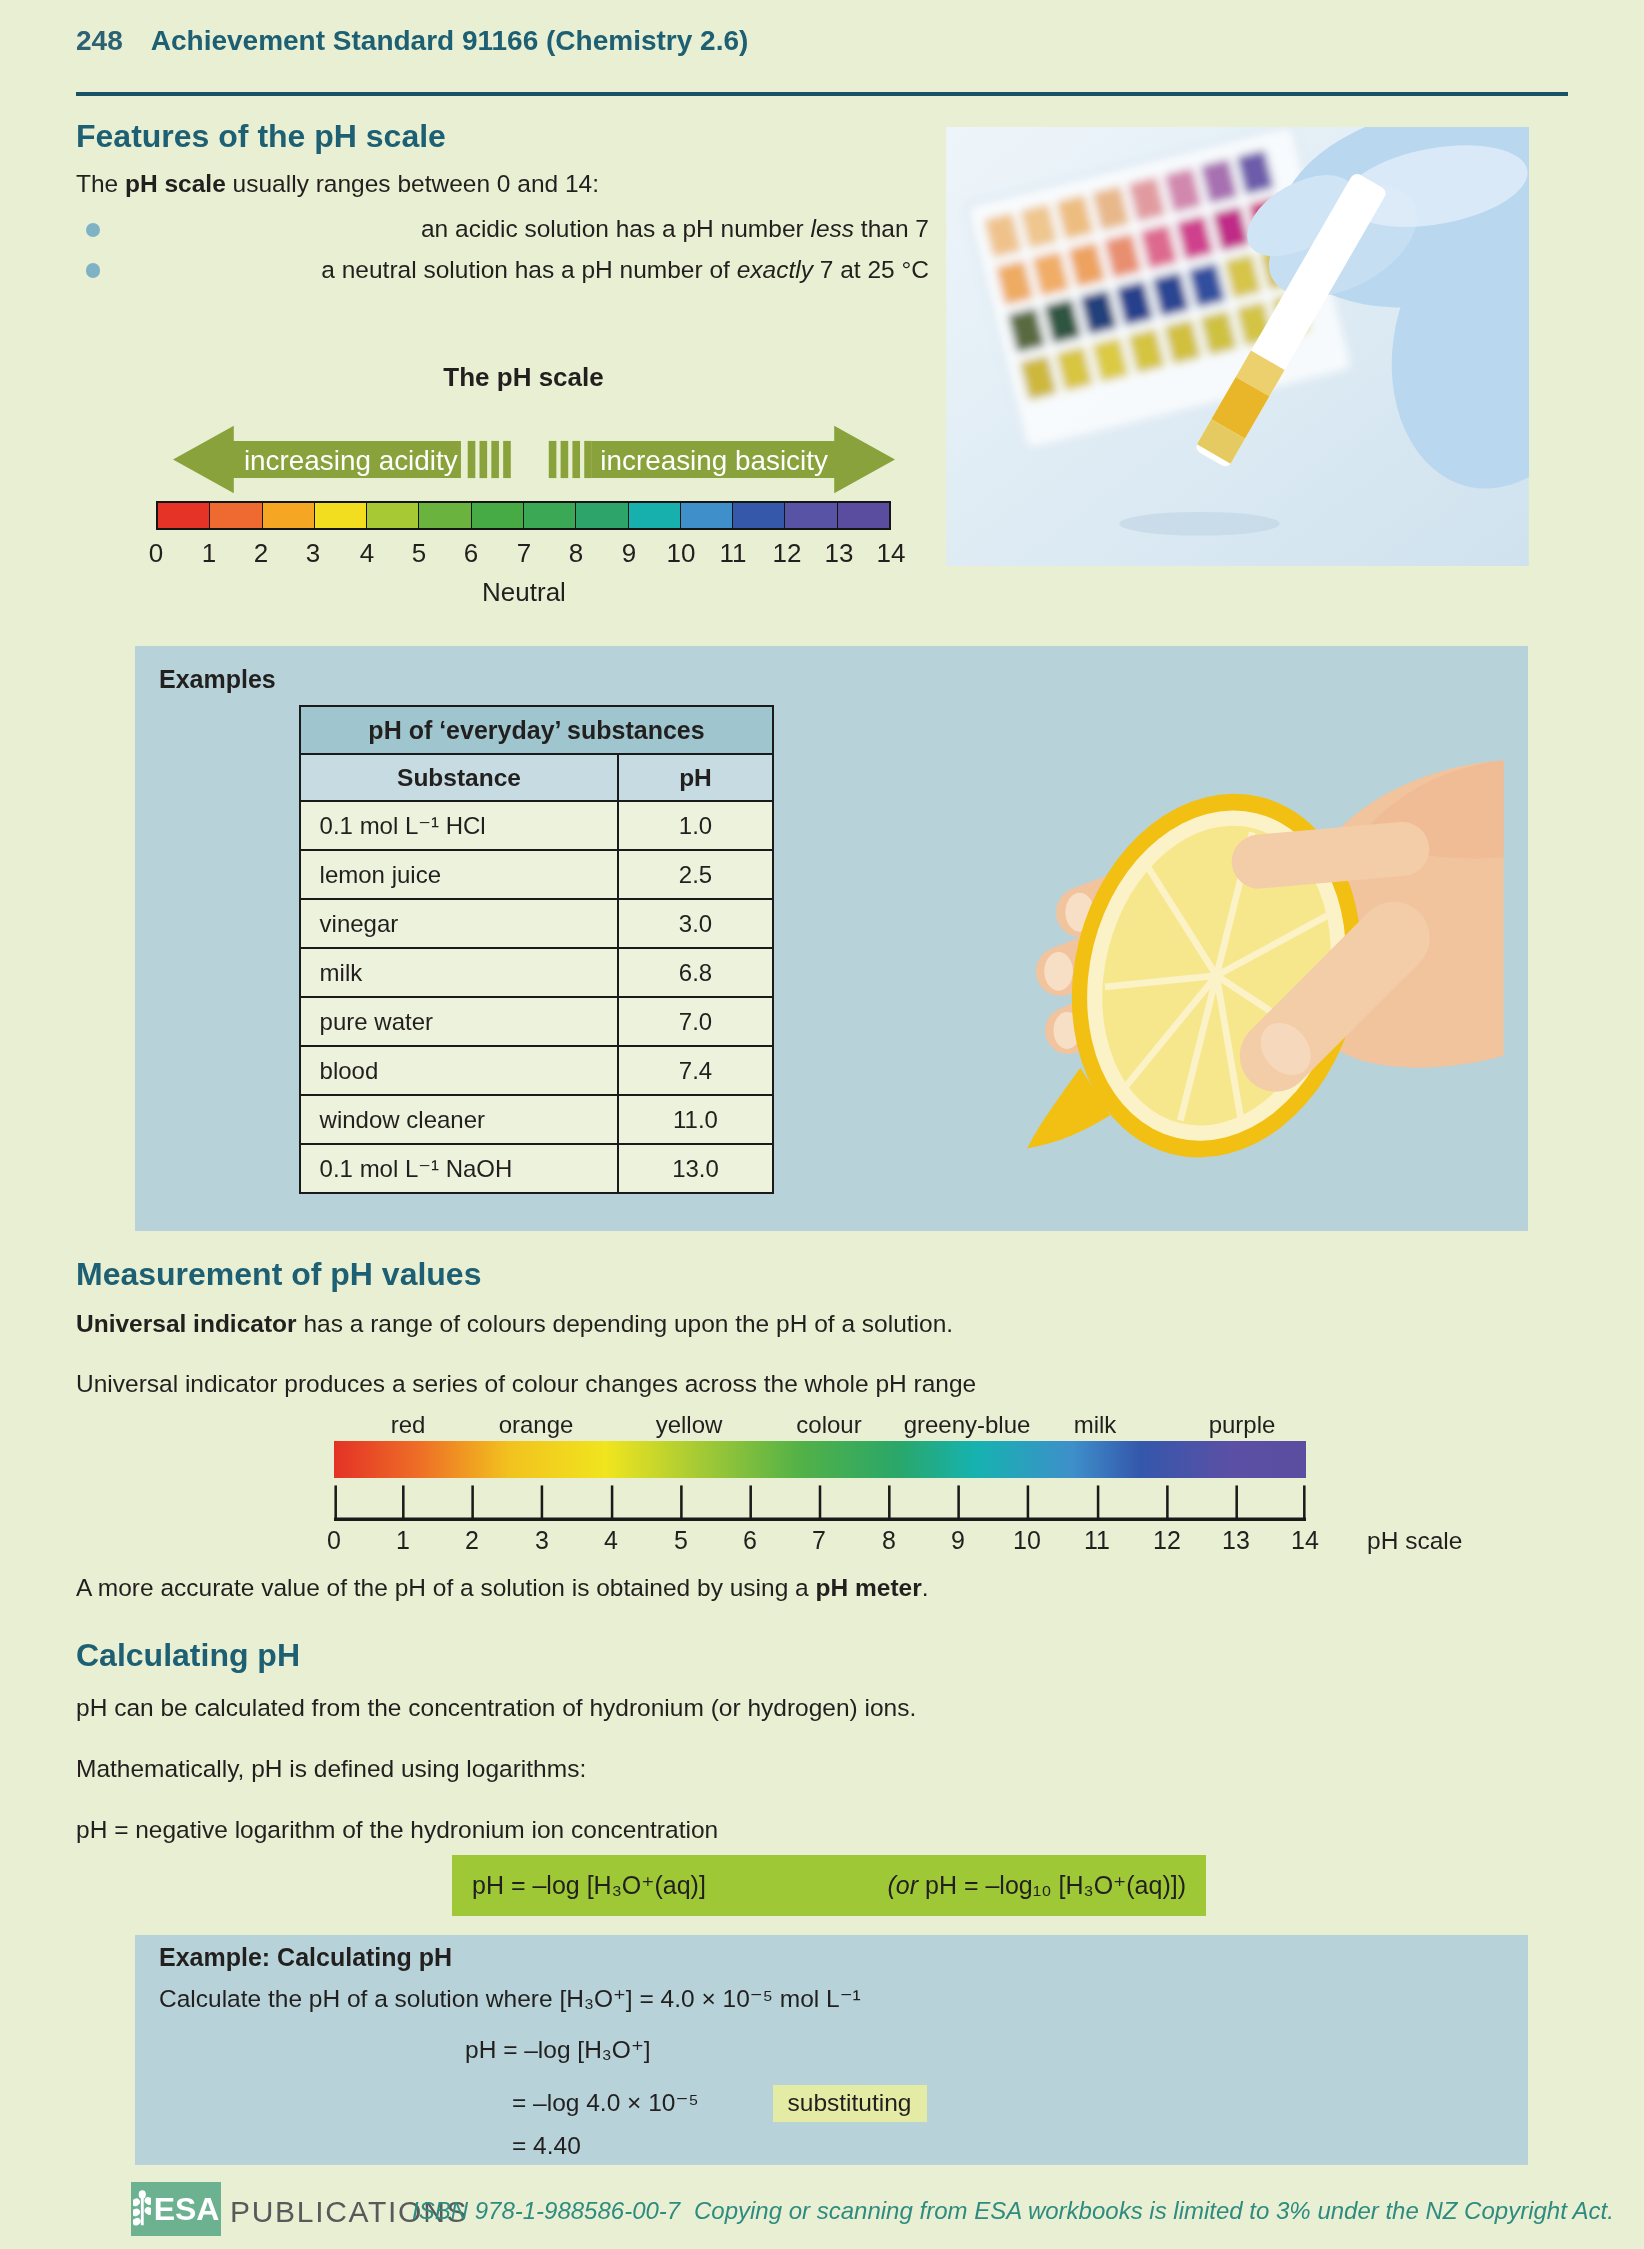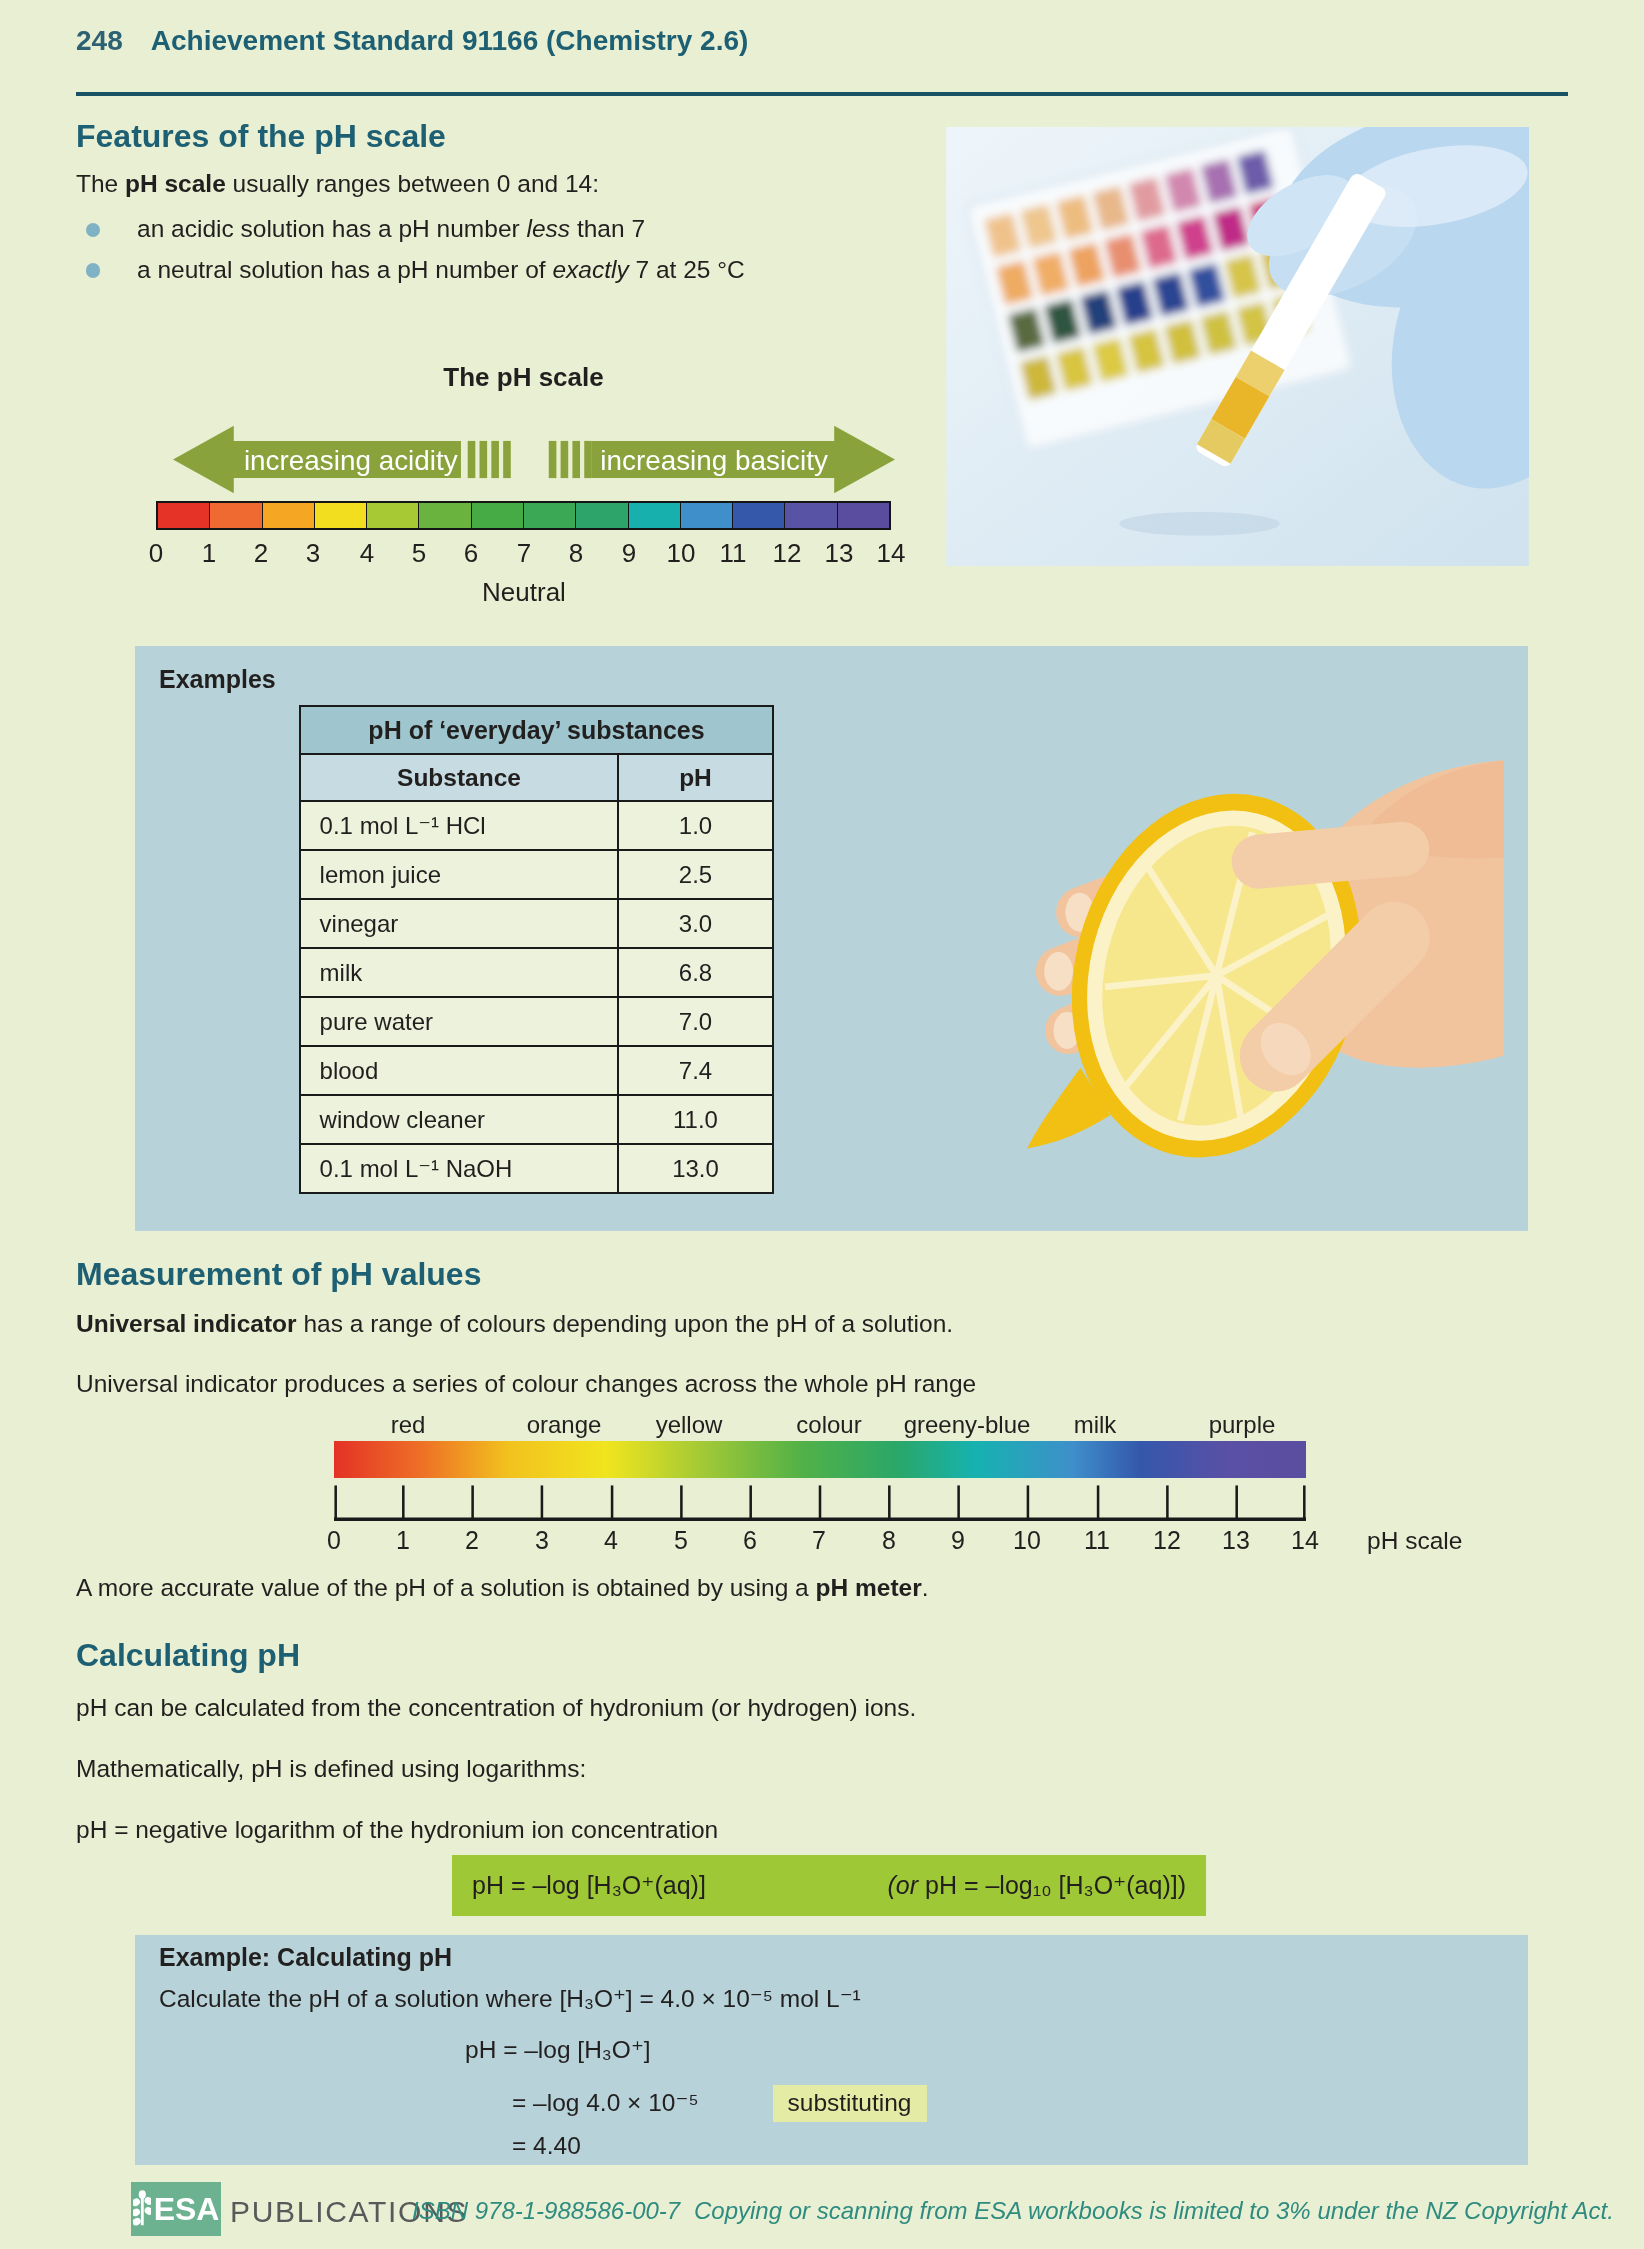--- a/index.html
+++ b/index.html
@@ -17,21 +17,21 @@
 
   
   .header { left: 76px; top: 25px; width: 1492px; height: 71px;
             border-bottom: 4.2px solid #1a5265; font-size: 28px; font-weight: bold; }
   .header .num { display: inline-block; width: 68px; color: #2c6273; }
   .header .ttl { color: #1d5f73; }
 
   .h2 { font-size: 32px; font-weight: bold; color: #1d5f73; }
 
   
-  .bullet { position: relative; padding-left: 61px; font-size: 24.5px; margin-bottom: 12.7px; }
+  .bullet { position: relative; padding-left: 61px; font-size: 24.5px; margin-bottom: 12.7px; text-align: right; }
   .bullet .dot { position: absolute; left: 10px; top: 7.6px; width: 14.4px; height: 14.4px;
                  border-radius: 50%; background: #7fb2c4; }
 
   
   .seg-bar { display: flex; width: 735px; height: 29px; border: 2.5px solid #151515; background:#fff; }
   .seg { flex: 1 1 0; border-right: 1.7px solid #151515; }
   .seg:last-child { border-right: none; }
   .tick-num { position: absolute; transform: translateX(-50%); font-size: 26px; }
 
   
@@ -289,21 +289,21 @@
   </div>
 
   <div class="abs h2" style="left:76px; top:1256px;">Measurement of pH values</div>
   <div class="abs body-text" style="left:76px; top:1309px; width:1453px;">
     <span class="bold">Universal indicator</span><span> has a range of colours depending upon the pH of a solution.</span>
   </div>
   <div class="abs body-text" style="left:76px; top:1369px; width:1453px;">Universal indicator produces a series of colour changes across the whole pH range</div>
 
   <div class="abs" style="left:76px; top:1409px; width:1492px; height:161px;">
     <span class="ind-label" style="left:332px; top:1.7px;">red</span>
-    <span class="ind-label" style="left:488px; top:1.7px;">orange</span>
+    <span class="ind-label" style="left:460px; top:1.7px;">orange</span>
     <span class="ind-label" style="left:613px; top:1.7px;">yellow</span>
     <span class="ind-label" style="left:753px; top:1.7px;">colour</span>
     <span class="ind-label" style="left:891px; top:1.7px;">greeny-blue</span>
     <span class="ind-label" style="left:1019px; top:1.7px;">milk</span>
     <span class="ind-label" style="left:1166px; top:1.7px;">purple</span>
     <div class="grad-bar" style="left:258px; top:32px;"></div>
     <svg class="abs" style="left:258px; top:73px;" viewBox="0 0 1150 46" width="972" height="39">
       <line x1="0" y1="44" x2="1150" y2="44" stroke="#1a1a1a" stroke-width="4"></line>
       <g stroke="#1a1a1a" stroke-width="3">
         <line x1="2" y1="4" x2="2" y2="44"></line>

